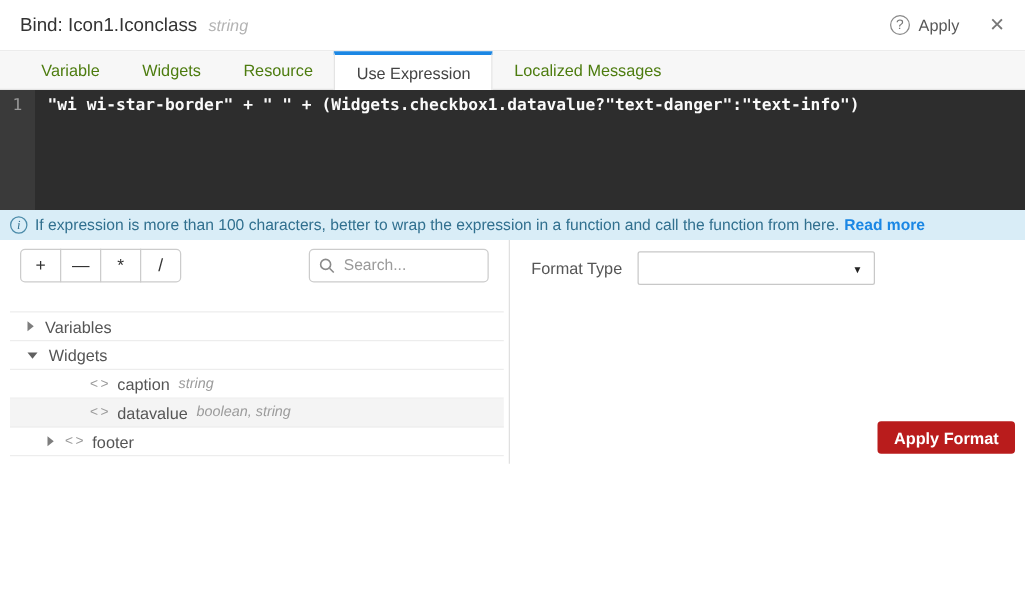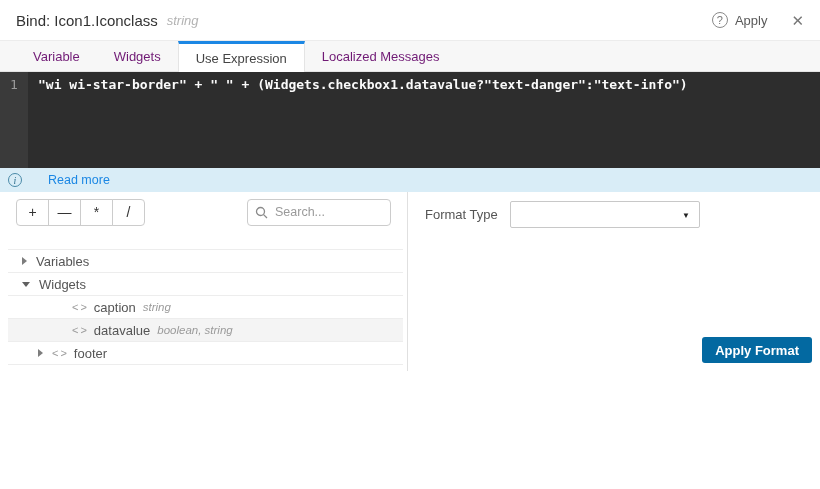--- a/index.html
+++ b/index.html
@@ -14,37 +14,37 @@
   .title-type { font-size:13px; color:#b3b3b3; font-style:italic; margin-left:9px; }
   .hdr-right { margin-left:auto; display:flex; align-items:center; }
   .help { display:flex; align-items:center; gap:7px; font-size:13px; color:#595959; cursor:pointer; }
   .help-circle { width:16px; height:16px; border:1px solid #8a8a8a; border-radius:50%; font-size:11px;
                  color:#777; display:flex; align-items:center; justify-content:center; }
   .close { font-size:15px; color:#777; cursor:pointer; margin-left:24px; line-height:1; }
 
   
   .tabbar { position:absolute; top:41px; left:0; right:0; height:31px; background:#f7f7f7;
             border-bottom:1px solid #e4e4e4; display:flex; padding-left:16px; }
-  .tab { padding:0 17px; font-size:13px; color:#701a75; display:flex; align-items:center; cursor:pointer; }
+  .tab { padding:0 17px; font-size:13px; color:#4d7c0f; display:flex; align-items:center; cursor:pointer; }
   .tab.active { background:#fff; border-top:3px solid #1b87e4; border-left:1px solid #e4e4e4;
                 border-right:1px solid #e4e4e4; margin-bottom:-1px; color:#444; }
 
   
   .editor { position:absolute; top:72px; left:0; right:0; height:96px; background:#2d2d2d; display:flex;
             font-family:"DejaVu Sans Mono", monospace; font-size:13px; cursor:text; }
   .gutter { width:28px; background:#3a3a3a; color:#9a9a9a; text-align:center; padding-top:5px; flex:none; }
   .code { padding:5px 0 0 10px; color:#fafafa; font-weight:700; white-space:pre; letter-spacing:0; }
 
   
   .infobar { position:absolute; top:168px; left:0; right:0; height:24px; background:#d9edf7;
              display:flex; align-items:center; font-size:12.5px; color:#31708f; padding:0 8px; }
   .info-ic { width:14px; height:14px; border:1px solid #4a8aa8; border-radius:50%; font-size:10px;
              display:flex; align-items:center; justify-content:center; font-style:italic;
              font-family:"Liberation Serif", serif; flex:none; margin-right:6px; }
-  .read-more { color:#1b87e4; margin-left:20px; cursor:pointer; text-decoration:none; }
+  .read-more { color:#1b87e4; margin-left:4px; cursor:pointer; text-decoration:none;font-weight:bold; }
 
   
   .main { position:absolute; top:192px; left:0; right:0; height:181px; display:flex; }
   .left  { width:408px; flex:none; border-right:1px solid #e0e0e0; border-bottom:1px solid #e0e0e0; }
   .right { flex:1; border-bottom:2px solid #8b5cf6; position:relative; }
 
   
   .tools { display:flex; align-items:center; padding:6px 16px 0 16px; height:34px; }
   .ops { display:flex; }
   .op { width:33px; height:27px; background:#fff; border:1px solid #ccc; margin-left:-1px; font-size:14px;
@@ -75,21 +75,21 @@
   .type { font-style:italic; font-size:11.5px; color:#9b9b9b; margin-left:7px; }
 
   
   .fmt-row { display:flex; align-items:center; padding:9px 0 0 17px; }
   .fmt-label { font-size:13px; color:#555; width:85px; flex:none; }
   .sel-wrap { position:relative; }
   .sel-wrap select { width:190px; height:27px; border:1px solid #c8c8c8; border-radius:2px; background:#fff;
                      appearance:none; -webkit-appearance:none; -moz-appearance:none; padding:0 8px;
                      font-size:13px; color:#333; outline:none; }
   .sel-arrow { position:absolute; right:10px; top:10px; font-size:8px; color:#222; pointer-events:none; }
-  .apply { position:absolute; right:8px; bottom:8px; background:#0369a1; color:#fff; border:none;
+  .apply { position:absolute; right:8px; bottom:8px; background:#b91c1c; color:#fff; border:none;
            border-radius:3px; height:26px; padding:0 13px; font-size:13px; font-weight:bold; cursor:pointer;
            font-family:"Liberation Sans", sans-serif; }
 
   
   .footerbar { position:absolute; left:0; right:0; top:434px; height:55px; border-top:1px solid #e2e2e2;
                display:flex; justify-content:flex-end; align-items:flex-start; padding:13px 17px 0 0; gap:10px; }
   .btn { height:27px; border:none; border-radius:3px; font-size:13px; color:#fff; cursor:pointer;
          font-family:"Liberation Sans", sans-serif; }
   .btn-cancel { background:#a8a8a8; padding:0 28px; }
   .btn-bind { background:#b91c1c; padding:0 30px; }
@@ -107,33 +107,35 @@
         <span class="help-circle">?</span>
         <span>Apply</span>
       </span>
       <span class="close">✕</span>
     </span>
   </div>
 
   <div class="tabbar">
     <div class="tab">Variable</div>
     <div class="tab">Widgets</div>
+    <div class="tab">Resource</div>
     <div class="tab active">Use Expression</div>
     <div class="tab">Localized Messages</div>
   </div>
 
   <div class="editor">
     <div class="gutter">
       <span>1</span>
     </div>
     <div class="code">"wi wi-star-border" + " " + (Widgets.checkbox1.datavalue?"text-danger":"text-info")</div>
   </div>
 
   <div class="infobar">
     <span class="info-ic">i</span>
+    <span>If expression is more than 100 characters, better to wrap the expression in a function and call the function from here.</span>
     <a class="read-more">Read more</a>
   </div>
 
   <div class="main">
 
     <div class="left">
       <div class="tools">
         <div class="ops">
           <div class="op">+</div>
           <div class="op">—</div>

